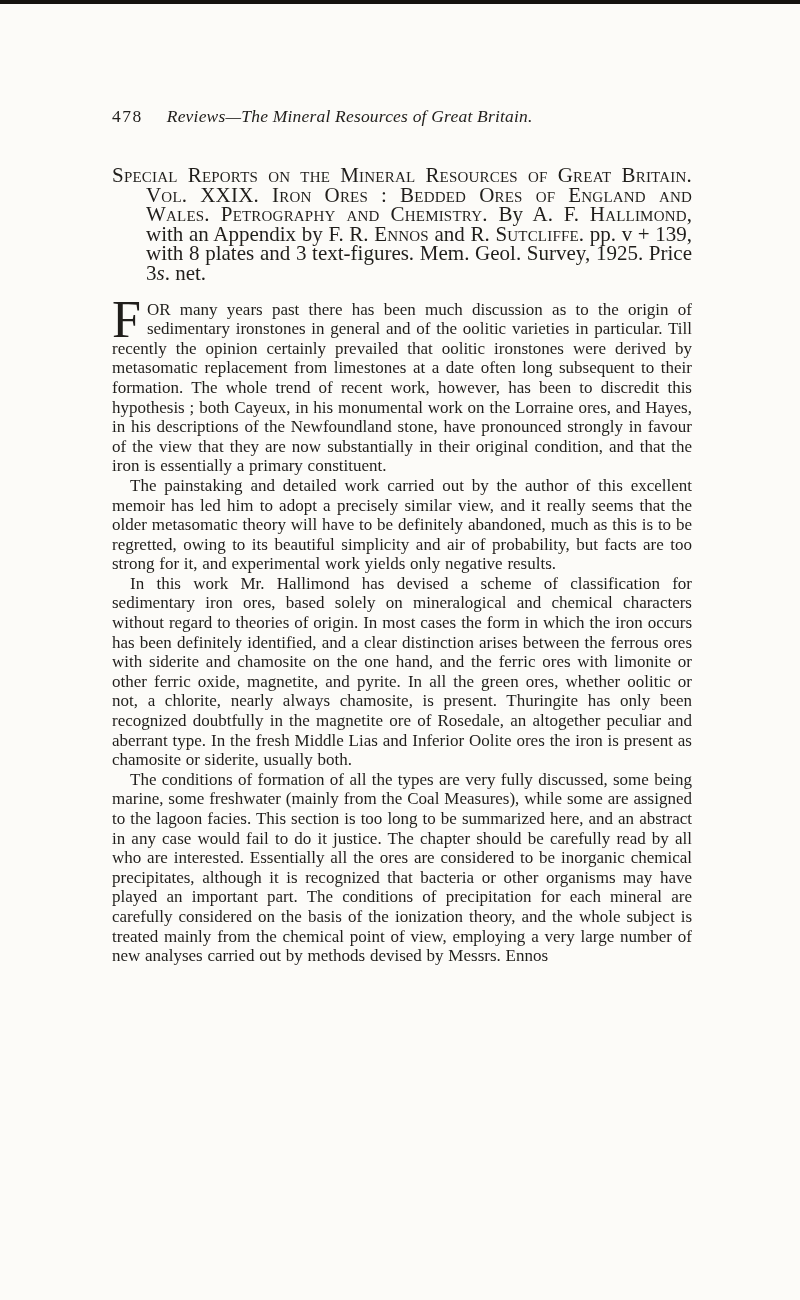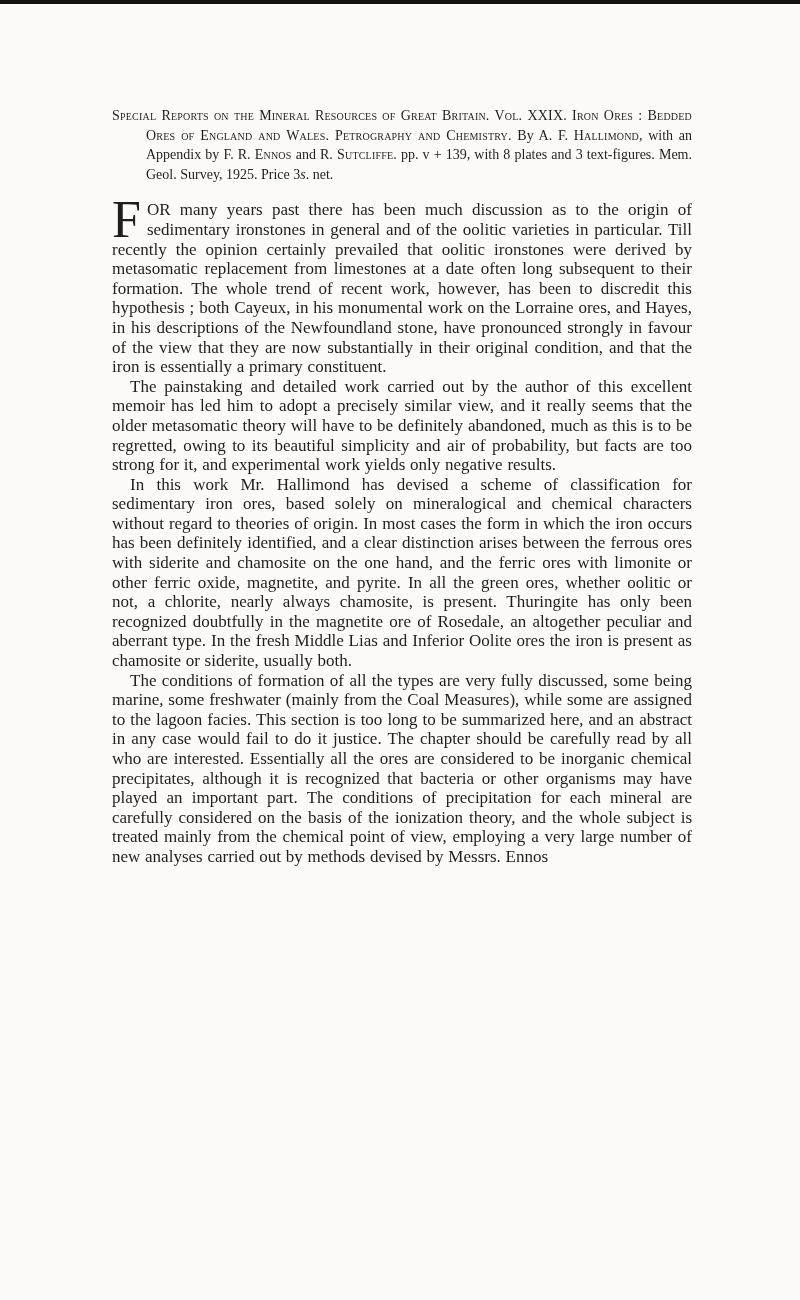--- a/index.html
+++ b/index.html
@@ -38,21 +38,21 @@
   .page-num {
     font-style: normal;
     letter-spacing: 1.5px;
     margin-right: 24px;
   }
   .running-title {
     font-style: italic;
     letter-spacing: 0.2px;
   }
   .citation {
-    font-size: 14px;
+    font-size: 21px;
     line-height: 19.6px;
     margin: 0 0 16px 0;
     padding-left: 34px;
     text-indent: -34px;
     text-align: justify;
   }
   .sc { font-variant: small-caps; letter-spacing: 0.2px; }
   .it { font-style: italic; }
   .body-text p {
     font-size: 17px;
@@ -72,20 +72,23 @@
   }
 </style>
 </head>
 <body>
 
 <div class="page">
   <div class="scan-edge"></div>
 
   <div class="content">
 
+    <div class="running-head">
+      <span class="page-num">478</span><span class="running-title">Reviews—The Mineral Resources of Great Britain.</span>
+    </div>
 
     <p class="citation"><span class="sc">Special Reports on the Mineral Resources of Great Britain. Vol. XXIX. Iron Ores : Bedded Ores of England and Wales. Petrography and Chemistry.</span><span> By A. F. </span><span class="sc">Hallimond</span><span>, with an Appendix by F. R. </span><span class="sc">Ennos</span><span> and R. </span><span class="sc">Sutcliffe</span><span>. pp. v + 139, with 8 plates and 3 text-figures. Mem. Geol. Survey, 1925. Price 3</span><span class="it">s</span><span>. net.</span></p>
 
     <div class="body-text">
       <p><span class="dropcap">F</span><span>OR many years past there has been much discussion as to the origin of sedimentary ironstones in general and of the oolitic varieties in particular. Till recently the opinion certainly prevailed that oolitic ironstones were derived by metasomatic replacement from limestones at a date often long subsequent to their formation. The whole trend of recent work, however, has been to discredit this hypothesis ; both Cayeux, in his monumental work on the Lorraine ores, and Hayes, in his descriptions of the Newfoundland stone, have pronounced strongly in favour of the view that they are now substantially in their original condition, and that the iron is essentially a primary constituent.</span></p>
       <p class="para-indent">The painstaking and detailed work carried out by the author of this excellent memoir has led him to adopt a precisely similar view, and it really seems that the older metasomatic theory will have to be definitely abandoned, much as this is to be regretted, owing to its beautiful simplicity and air of probability, but facts are too strong for it, and experimental work yields only negative results.</p>
       <p class="para-indent">In this work Mr. Hallimond has devised a scheme of classification for sedimentary iron ores, based solely on mineralogical and chemical characters without regard to theories of origin. In most cases the form in which the iron occurs has been definitely identified, and a clear distinction arises between the ferrous ores with siderite and chamosite on the one hand, and the ferric ores with limonite or other ferric oxide, magnetite, and pyrite. In all the green ores, whether oolitic or not, a chlorite, nearly always chamosite, is present. Thuringite has only been recognized doubtfully in the magnetite ore of Rosedale, an altogether peculiar and aberrant type. In the fresh Middle Lias and Inferior Oolite ores the iron is present as chamosite or siderite, usually both.</p>
       <p class="para-indent">The conditions of formation of all the types are very fully discussed, some being marine, some freshwater (mainly from the Coal Measures), while some are assigned to the lagoon facies. This section is too long to be summarized here, and an abstract in any case would fail to do it justice. The chapter should be carefully read by all who are interested. Essentially all the ores are considered to be inorganic chemical precipitates, although it is recognized that bacteria or other organisms may have played an important part. The conditions of precipitation for each mineral are carefully considered on the basis of the ionization theory, and the whole subject is treated mainly from the chemical point of view, employing a very large number of new analyses carried out by methods devised by Messrs. Ennos</p>
     </div>
 

